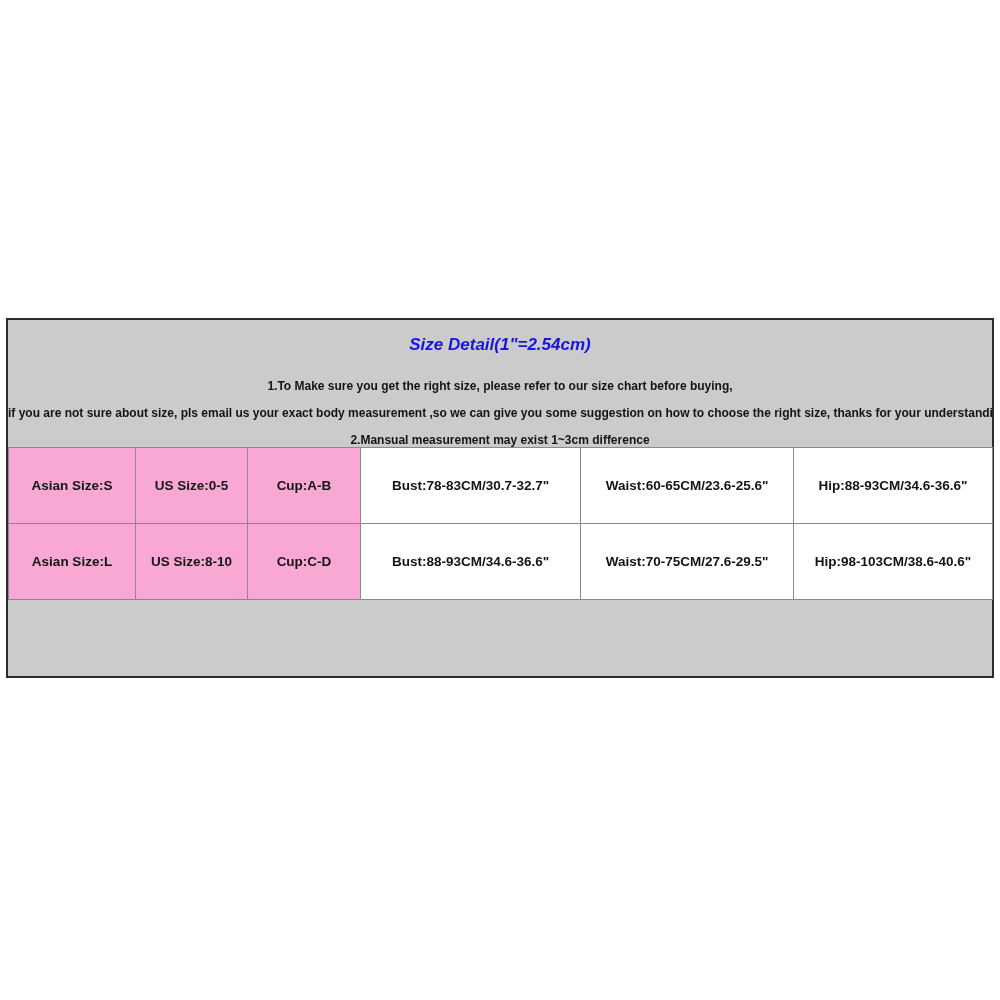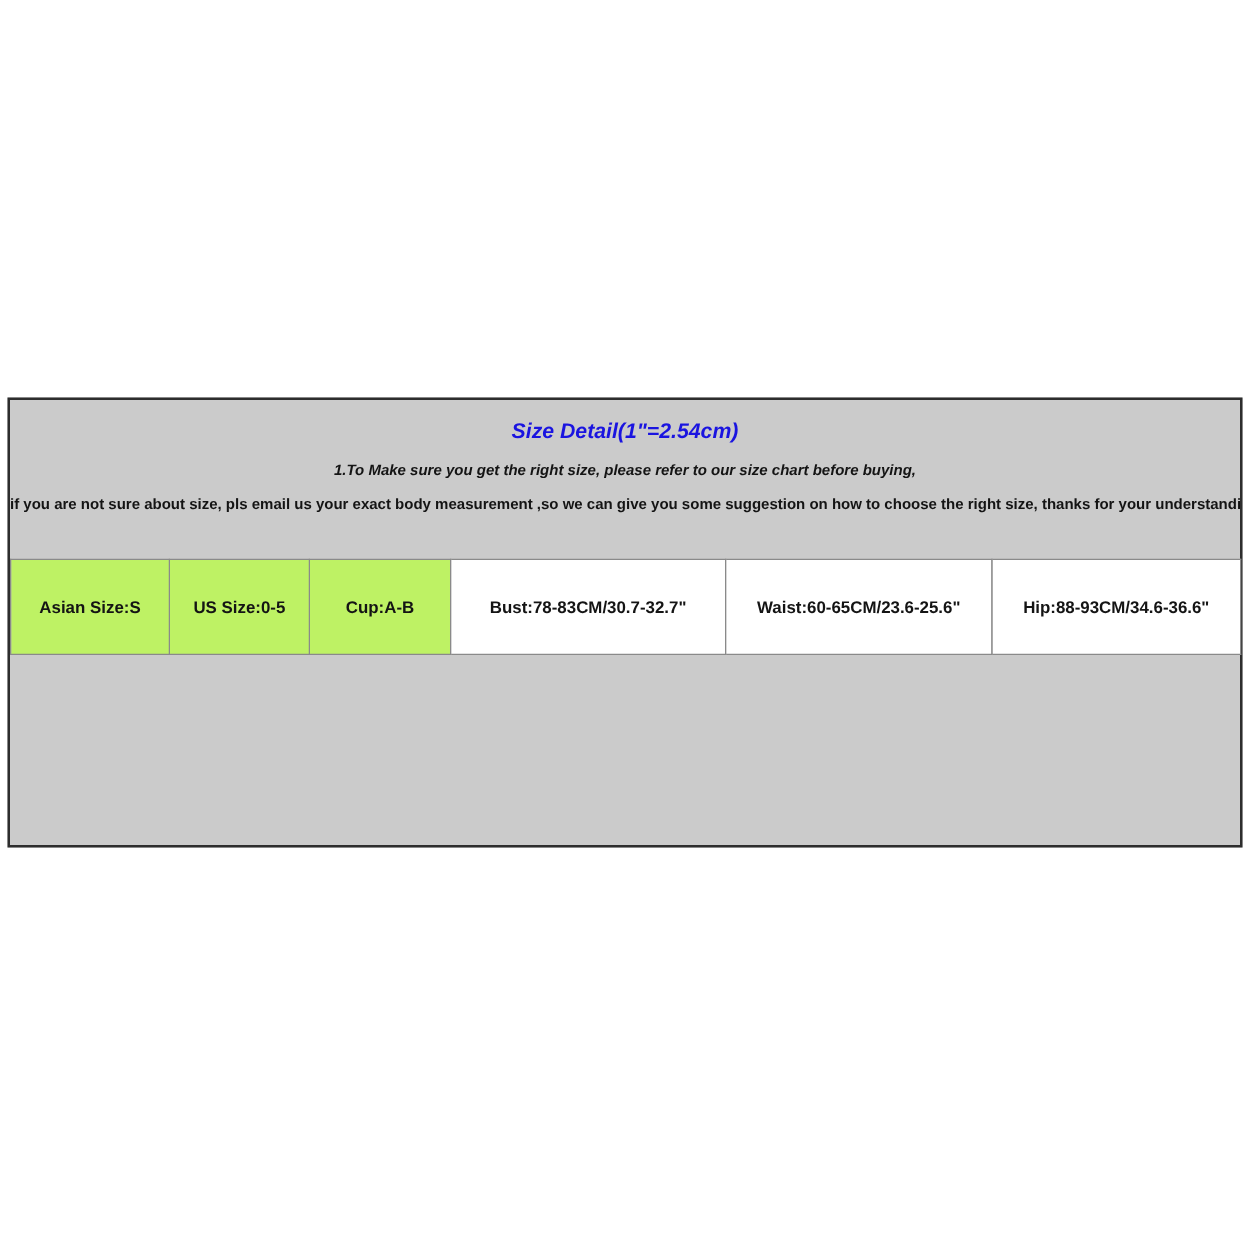--- a/index.html
+++ b/index.html
@@ -30,68 +30,77 @@
     font-style: italic;
     color: #1a14e0;
   }
   .sc-note {
     font-size: 12px;
     line-height: 27px;
     font-weight: bold;
     color: #141414;
     white-space: nowrap;
   }
-  .sc-note-first { margin-top: 6px; font-style: italic; }
+  .sc-note-first { margin-top: 16px; }
   table.sc-table {
     width: 100%;
     border-collapse: collapse;
     table-layout: fixed;
   }
   table.sc-table td {
     border: 1px solid #8a8a8a;
     height: 76px;
     text-align: center;
     vertical-align: middle;
     font-size: 13.5px;
     font-weight: bold;
     color: #141414;
     white-space: nowrap;
     overflow: hidden;
   }
-  td.cell-gray  { background: #bef264; }
+  td.cell-gray  { background: #f9a8d4; }
   td.cell-white { background: #ffffff; }
   col.c1 { width: 127px; }
   col.c2 { width: 112px; }
   col.c3 { width: 113px; }
   col.c4 { width: 220px; }
   col.c5 { width: 213px; }
   col.c6 { width: 199px; }
 </style>
 </head>
 <body>
 
 <div class="size-chart-panel">
   <div class="sc-header">
     <div class="sc-title">Size Detail(1"=2.54cm)</div>
     <div class="sc-note sc-note-first">1.To Make sure you get the right size, please refer to our size chart before buying,</div>
     <div class="sc-note">if you are not sure about size, pls email us your exact body measurement ,so we can give you some suggestion on how to choose the right size, thanks for your understanding</div>
+    <div class="sc-note">2.Mansual measurement may exist 1~3cm difference</div>
   </div>
   <table class="sc-table">
     <colgroup>
       <col class="c1">
         <col class="c2">
         <col class="c3">
         <col class="c4">
         <col class="c5">
         <col class="c6">
     </colgroup>
     <tbody>
       <tr>
         <td class="cell-gray">Asian Size:S</td>
         <td class="cell-gray">US Size:0-5</td>
         <td class="cell-gray">Cup:A-B</td>
         <td class="cell-white">Bust:78-83CM/30.7-32.7"</td>
         <td class="cell-white">Waist:60-65CM/23.6-25.6"</td>
         <td class="cell-white">Hip:88-93CM/34.6-36.6"</td>
       </tr>
+      <tr>
+        <td class="cell-gray">Asian Size:L</td>
+        <td class="cell-gray">US Size:8-10</td>
+        <td class="cell-gray">Cup:C-D</td>
+        <td class="cell-white">Bust:88-93CM/34.6-36.6"</td>
+        <td class="cell-white">Waist:70-75CM/27.6-29.5"</td>
+        <td class="cell-white">Hip:98-103CM/38.6-40.6"</td>
+      </tr>
     </tbody>
   </table>
 </div>
 
 </body></html>

